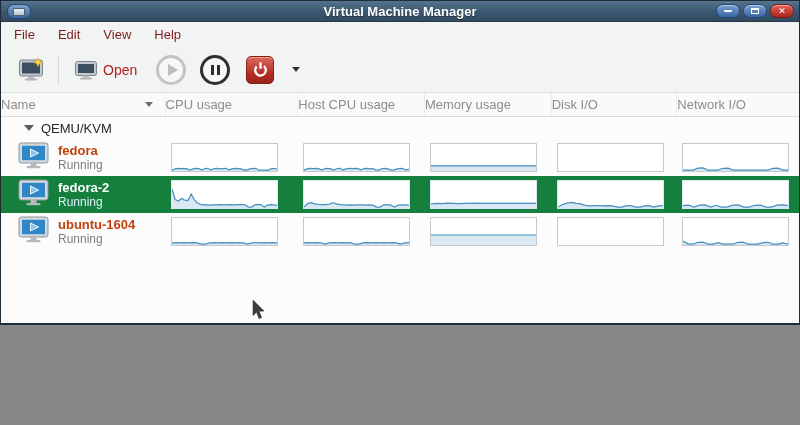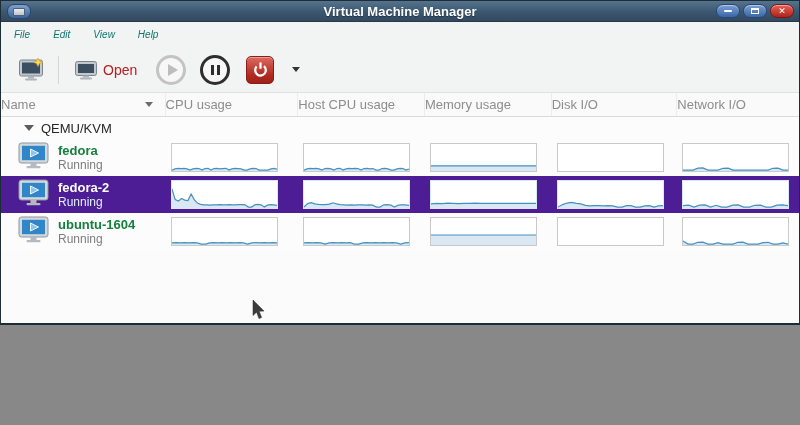--- a/index.html
+++ b/index.html
@@ -21,21 +21,21 @@
   .win-btn { width:24px; height:14px; border-radius:7px; border:1px solid #23477b;
              display:flex; align-items:center; justify-content:center;
              background:linear-gradient(#7ba0d0,#3a67a8); box-shadow:inset 0 1px 0 rgba(255,255,255,.45); }
   .win-btn.close { background:linear-gradient(#e56257,#ad241c); border-color:#7c1612; }
   .glyph-min { width:8px; height:2px; background:#fff; border-radius:1px; }
   .glyph-max { width:8px; height:6px; border:1px solid #fff; border-top-width:2px; }
   .glyph-close { color:#fff; font-size:9px; font-weight:bold; line-height:1; }
 
   
   .menubar { height:25px; background:#f2f3f3; display:flex; align-items:center; padding-left:4px; }
-  .menu-item { font-size:10px; color:#0f766e; padding:3px 9px; margin-right:5px; cursor:default;font-style:italic; }
+  .menu-item { font-size:13px; color:#7f1d1d; padding:3px 9px; margin-right:5px; cursor:default; }
 
   
   .toolbar { height:46px; background:#f2f3f3; display:flex; align-items:center; padding-left:12px;
              border-bottom:1px solid #e0e0e0; }
   .tb-sep { width:1px; height:28px; background:#d5d5d5; margin:0 10px 0 8px; }
   .tb-btn { display:flex; align-items:center; gap:5px; padding:3px 5px; border-radius:3px; }
   .open-label { font-size:14px; color:#b91c1c; }
   .circle-btn { width:30px; height:30px; border-radius:50%; background:#f7f7f7; margin-left:14px;
                 display:flex; align-items:center; justify-content:center; }
   .play-btn { border:3px solid #c3c3c3; }
@@ -60,24 +60,24 @@
   .sort-arrow { position:absolute; right:12px; width:0; height:0; border-left:4px solid transparent;
                 border-right:4px solid transparent; border-top:5px solid #6d6d6d; }
 
   
   .rows-area { background:#fcfcfc; }
   .group-row { height:22px; display:flex; align-items:center; padding-left:23px; }
   .expander { width:0; height:0; border-left:5px solid transparent; border-right:5px solid transparent;
               border-top:6px solid #5d5d5d; margin-right:7px; }
   .group-label { font-size:13px; color:#262626; }
   .vm-row { height:37px; display:flex; }
-  .vm-row.selected { background:#4c1d95; }
+  .vm-row.selected { background:#15803d; }
   .name-cell { width:165px; display:flex; align-items:center; padding-left:17px; }
   .vm-text { margin-left:9px; display:flex; flex-direction:column; justify-content:center; }
-  .vm-name { font-size:13px; font-weight:bold; color:#15803d; line-height:15px; }
+  .vm-name { font-size:13px; font-weight:bold; color:#c2410c; line-height:15px; }
   .vm-status { font-size:12px; color:#7e7e7e; line-height:14px; }
   .selected .vm-name { color:#ffffff; }
   .selected .vm-status { color:#dff0fa; }
   .chart-cell { display:flex; }
   .chart-box { width:107px; height:29px; margin:4px 0 0 5px; background:#ffffff;
                border:1px solid #c9c9c9; }
   .chart-box svg { width:100%; height:100%; display:block; }
   .selected .chart-box { border-color:#d6e9f5; }
 
   

